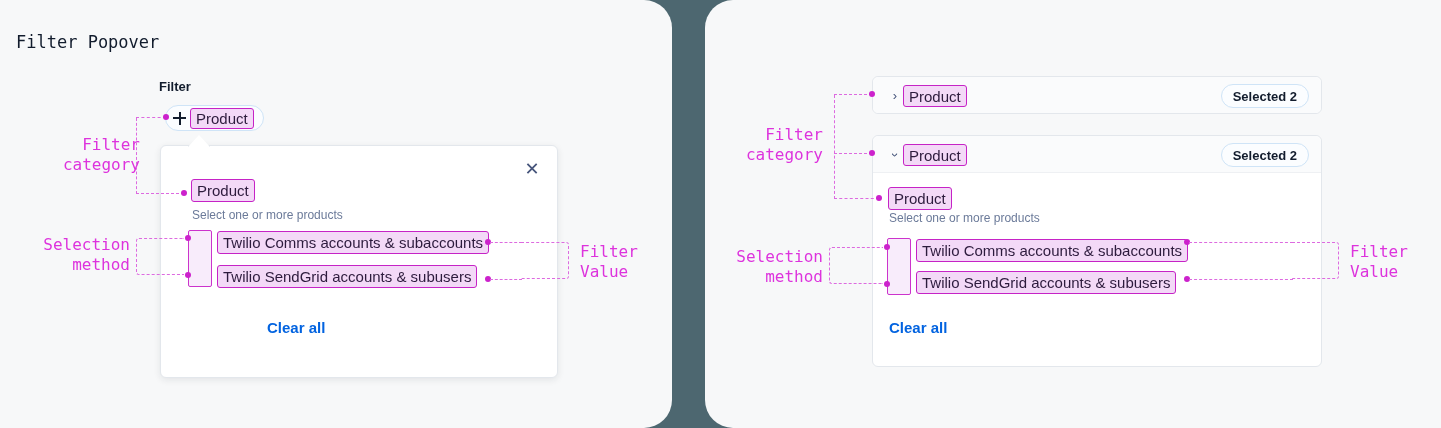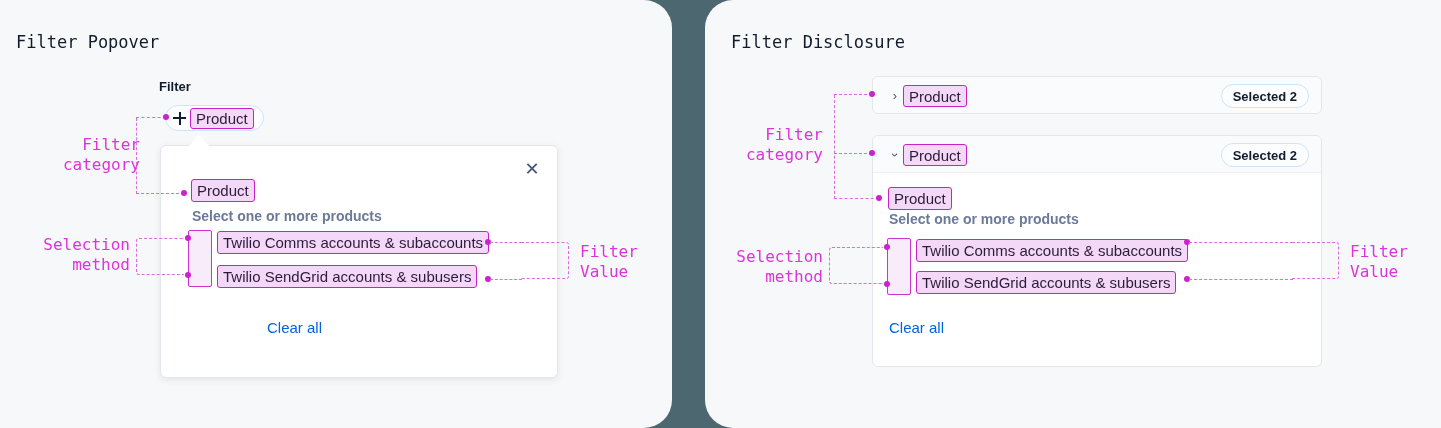--- a/index.html
+++ b/index.html
@@ -152,24 +152,23 @@
     width: 22px; height: 22px;
     color: #46557b;
     font-size: 18px;
     display: flex;
     align-items: center;
     justify-content: center;
     cursor: pointer;
   }
   .helper {
     position: absolute;
-    font-size: 14px;
+    font-size: 12px;
     color: #6b7a99;
     white-space: nowrap;
-    font-weight: bold;
   }
 
   
   .cb {
     position: absolute;
     width: 17px; height: 17px;
     border-radius: 3px;
   }
   .cb-on {
     background: #1e68e8;
@@ -198,21 +197,21 @@
     border: none;
     border-radius: 5px;
     font-family: "Liberation Sans", sans-serif;
     font-size: 15px;
     font-weight: bold;
     cursor: pointer;
   }
   .link-clear {
     position: absolute;
     font-size: 15px;
-    font-weight: normal;
+    font-weight: bold;
     color: #0263e0;
     cursor: pointer;
     white-space: nowrap;
   }
 
   
   .disc {
     position: absolute;
     background: #ffffff;
     border: 1px solid #e3e7ec;
@@ -302,21 +301,20 @@
 Value</div>
   <div class="hl-open-l" style="left:521px; top:242px; width:48px; height:37px;"></div>
   <div class="dot" style="left:485px; top:239px;"></div>
   <div class="dash dash-h" style="left:490px; top:242px; width:32px;"></div>
   <div class="dot" style="left:485px; top:276px;"></div>
   <div class="dash dash-h" style="left:490px; top:279px; width:32px;"></div>
 </div>
 
 <div class="panel panel-right">
 
-  <div class="panel-title" style="left:26px; top:32px;">Filter Disclosure</div>
 
   <div class="disc" style="left:167px; top:76px; width:450px; height:38px;">
     <div class="disc-head solo"></div>
     <div class="chev" style="left:16px; top:13px;">›</div>
     <div class="token" style="left:30px; top:8px; height:22px;">Product</div>
     <div class="badge" style="right:12px; top:7px;">Selected 2</div>
   </div>
 
   <div class="disc" style="left:167px; top:135px; width:450px; height:232px;">
     <div class="disc-head"></div>

